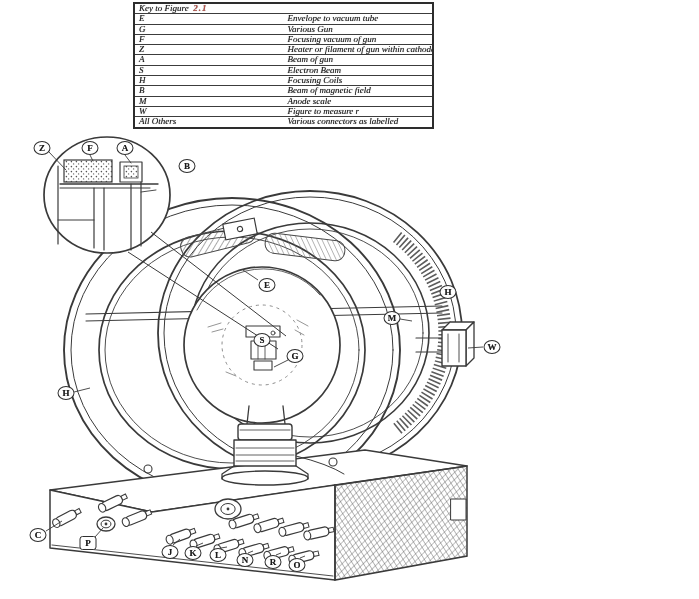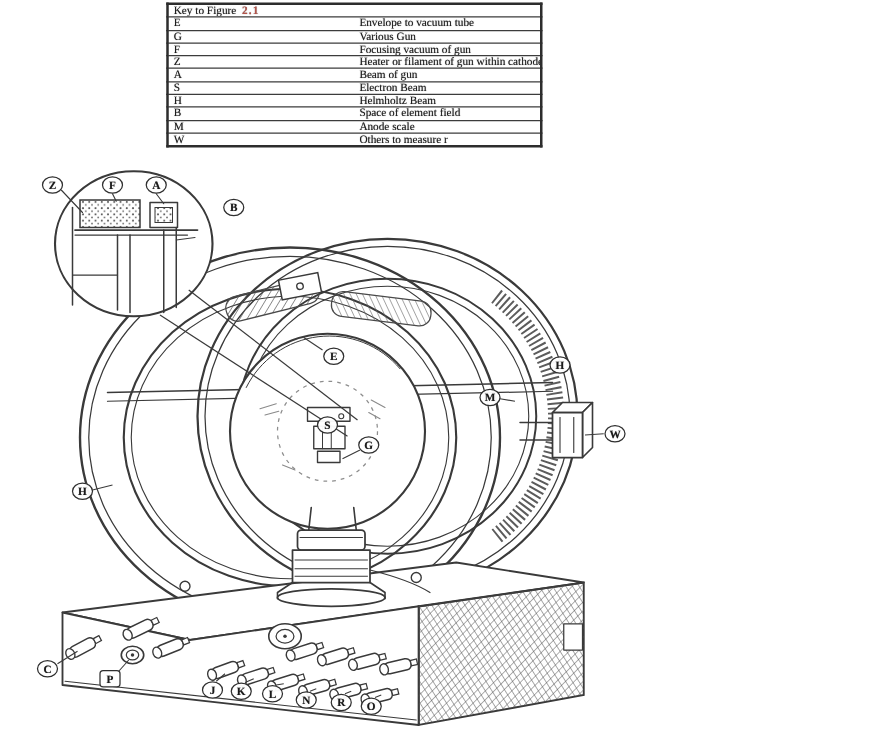--- a/index.html
+++ b/index.html
@@ -16,21 +16,21 @@
   #key-table{
     position:absolute;left:133px;top:2px;width:301px;
     border-collapse:collapse;table-layout:fixed;
     border:2px solid #2d2d2d;
     font-size:9px;color:#1c1c1c;
     text-shadow:0 0 .7px rgba(40,40,40,.65);
   }
   #key-table td{
     border-top:1px solid #3c3c3c;border-bottom:1px solid #3c3c3c;
     height:9.3px;line-height:9.3px;padding:0 0 0 4px;
-    white-space:nowrap;overflow:hidden;vertical-align:middle;
+    white-space:nowrap;overflow:hidden;vertical-align:middle;font-style:italic;
   }
   #key-table td.sym{width:92px;}
   #key-table .fig-num{color:var(--fig-red);font-weight:bold;letter-spacing:1px;}
   
   #figure-svg{position:absolute;left:0;top:0;filter:blur(.25px);}
   .ln{stroke:var(--ink);fill:none;stroke-linecap:round;stroke-linejoin:round;}
   .lt{stroke:#8a8a8a;fill:none;stroke-linecap:round;}
   .wh{fill:#ffffff;}
   
   .callout{
@@ -74,33 +74,37 @@
         <tr>
           <td class="sym">A</td>
           <td>Beam of gun</td>
         </tr>
         <tr>
           <td class="sym">S</td>
           <td>Electron Beam</td>
         </tr>
         <tr>
           <td class="sym">H</td>
-          <td>Helmholtz Beam</td>
+          <td>Focusing Coils</td>
         </tr>
         <tr>
           <td class="sym">B</td>
-          <td>Space of element field</td>
+          <td>Beam of magnetic field</td>
         </tr>
         <tr>
           <td class="sym">M</td>
           <td>Anode scale</td>
         </tr>
         <tr>
           <td class="sym">W</td>
-          <td>Others to measure r</td>
+          <td>Figure to measure r</td>
+        </tr>
+        <tr>
+          <td class="sym">All Others</td>
+          <td>Various connectors as labelled</td>
         </tr>
       </tbody>
   </table>
 
   <svg id="figure-svg" width="699" height="599" viewBox="0 0 699 599">
     <defs>
       <pattern id="hatch" width="5" height="5" patternUnits="userSpaceOnUse" patternTransform="rotate(45)">
         <line x1="0" y1="0" x2="0" y2="5" stroke="#555" stroke-width="1"></line>
       </pattern>
       <pattern id="hatchB" width="4.5" height="4.5" patternUnits="userSpaceOnUse" patternTransform="rotate(-32)">

